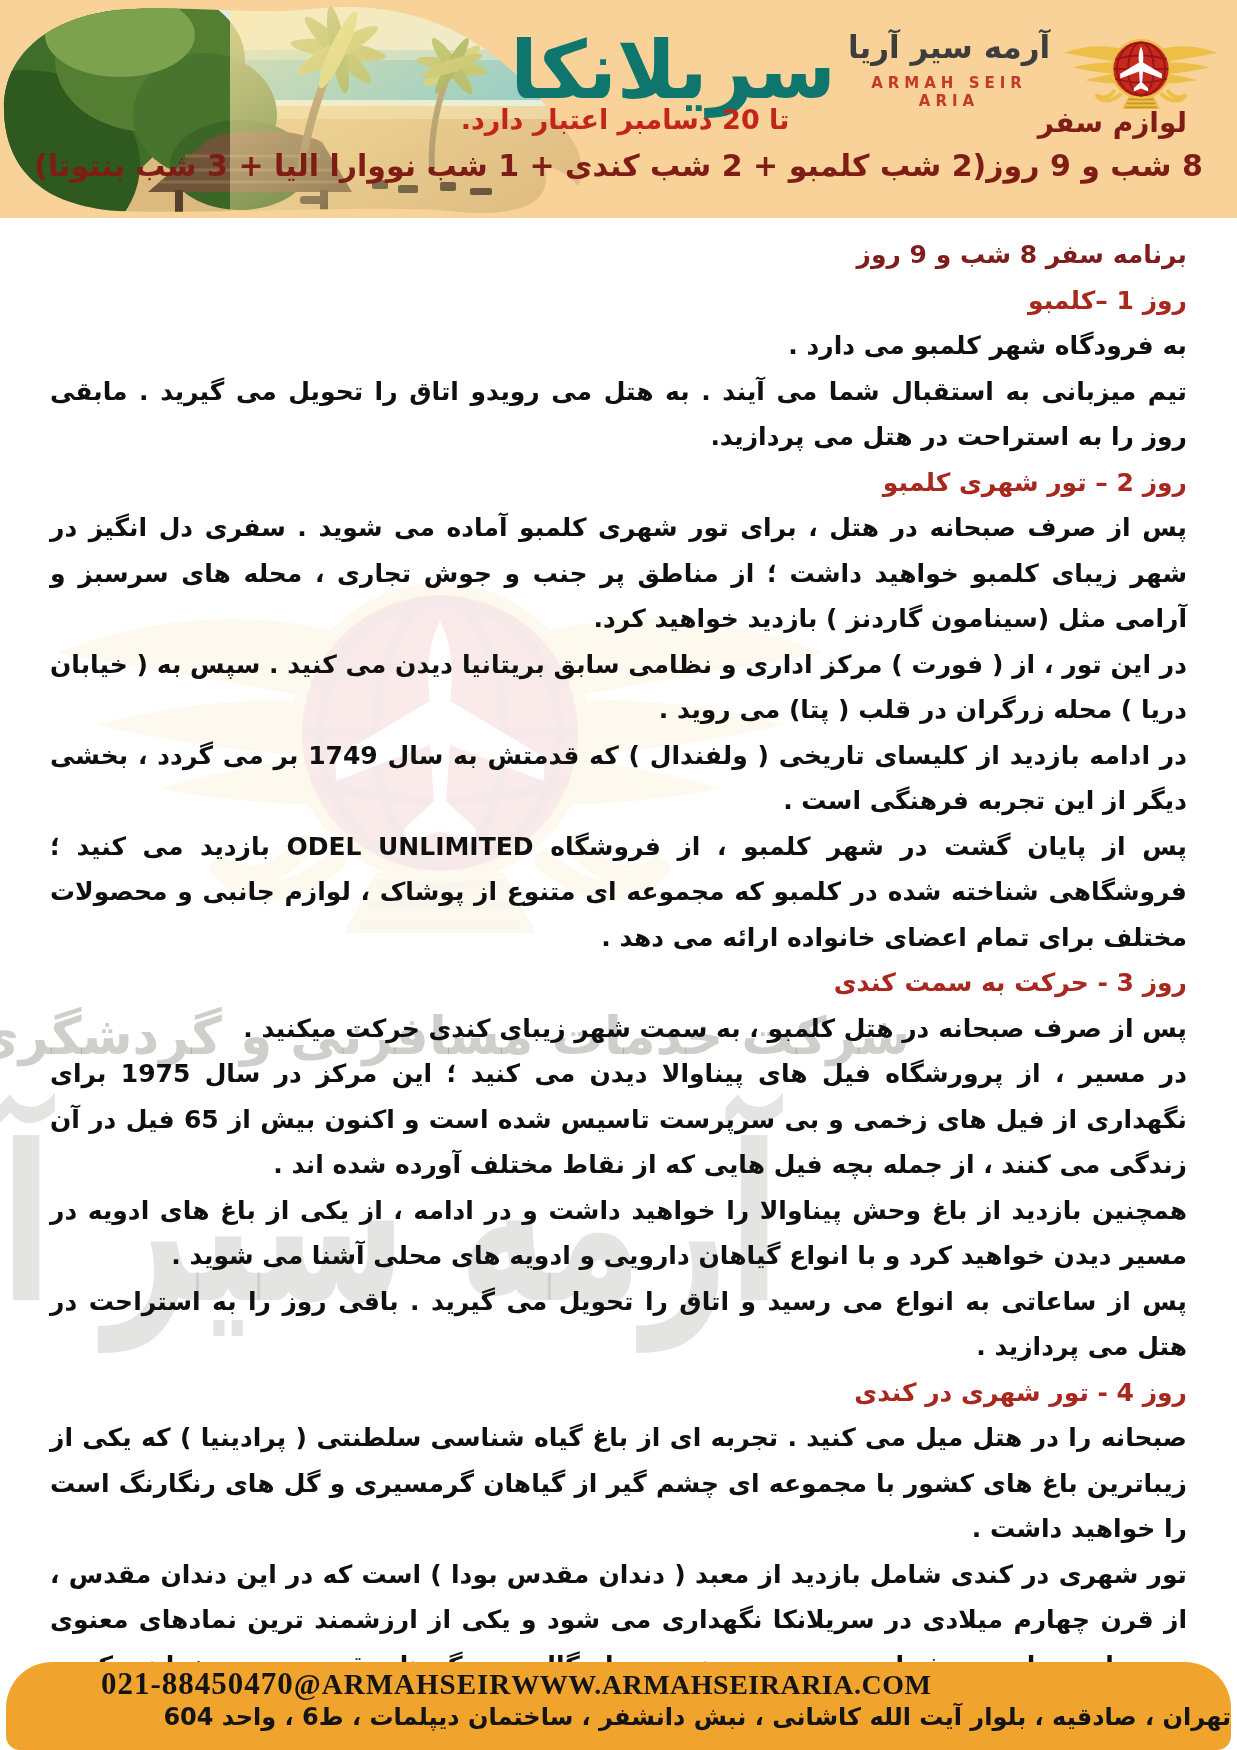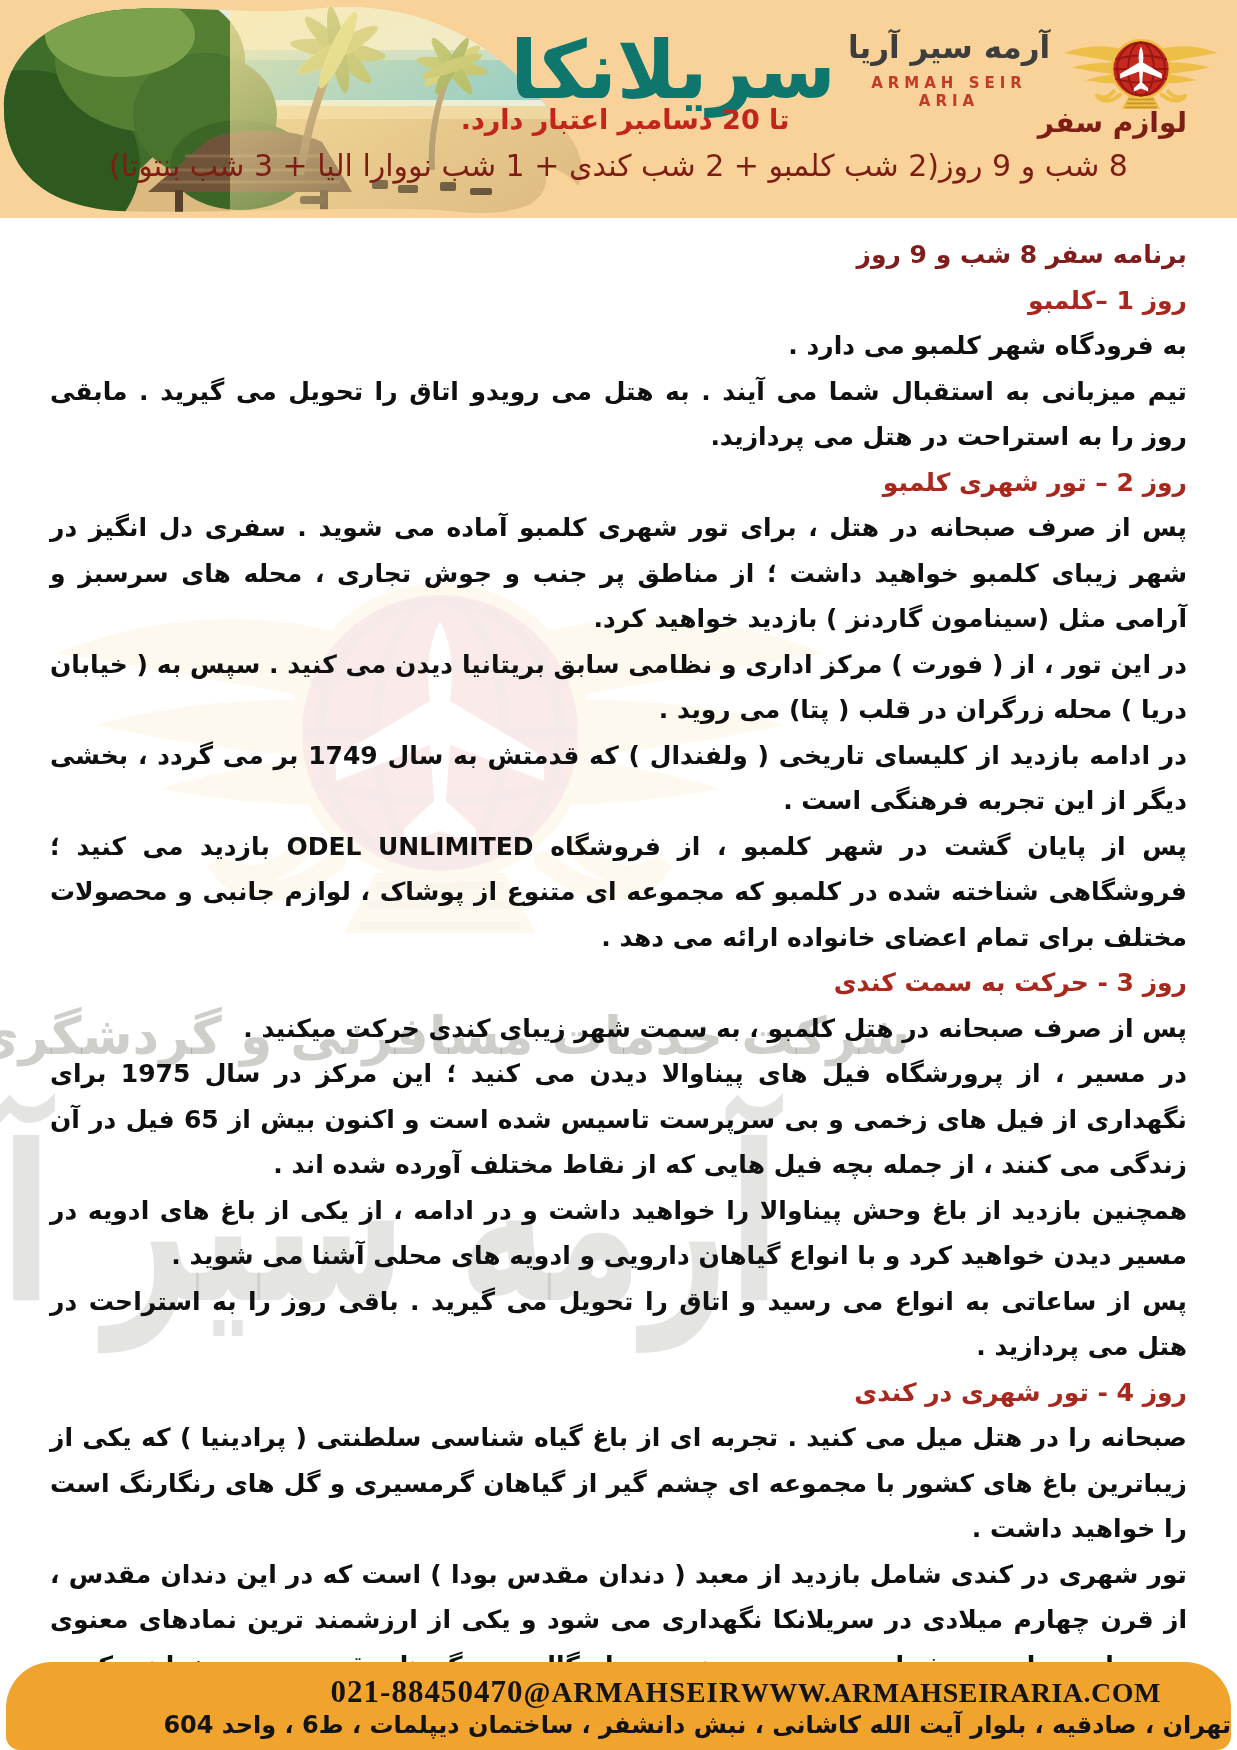--- a/index.html
+++ b/index.html
@@ -29,21 +29,21 @@
   .validity{
     position:absolute; top:104px; left:400px; width:450px;
     text-align:center; font-size:27px; font-weight:bold; color:#c3251d; direction:rtl;
   }
   .program-label{
     position:absolute; top:106px; right:50px;
     font-size:28px; font-weight:bold; color:#7e1d15; direction:rtl;
   }
   .duration-line{
     position:absolute; top:148px; left:8px; right:8px;
-    text-align:center; font-size:30px; font-weight:normal; color:#7e1d15; direction:rtl;
+    text-align:center; font-size:30px; font-weight:bold; color:#7e1d15; direction:rtl;
     white-space:nowrap;
   }
   
   .body-area{ position:absolute; top:218px; left:0; right:0; bottom:87px; overflow:hidden;}
   .wm-emblem{ position:absolute; top:275px; left:40px; width:800px; height:480px; opacity:.085; pointer-events:none;}
   .wm-line{
     position:absolute; top:788px; left:150px; width:760px;
     direction:rtl; text-align:center; font-size:52px; font-weight:bold;
     color:rgba(125,125,115,.38); letter-spacing:4px; pointer-events:none; white-space:nowrap;
   }
@@ -61,22 +61,22 @@
   .intro{ color:#7f1d1d; text-align:right;}
   .day-heading{ color:#a8281e; text-align:right;}
   .para{ }
   
   .footer-bar{
     position:absolute; left:6px; right:6px; bottom:0; height:88px;
     background:#f0a42e; border-radius:46px 46px 14px 14px;
     z-index:3;
   }
   .f-row{
-    display:flex; justify-content:flex-end; align-items:baseline;
-    padding:12px 70px 0 95px;
+    display:flex; justify-content:flex-start; align-items:baseline;
+    padding:4px 70px 0 95px;
     font-family:"Liberation Serif", serif; font-weight:bold; color:#141414;
   }
   .f-phone{ font-size:31px; letter-spacing:1px;}
   .f-insta{ font-size:29px; letter-spacing:1px;}
   .f-web{ font-size:28px; letter-spacing:.5px;}
   .f-address{
     margin-top:1px; direction:rtl;
     font-size:24px; font-weight:bold; color:#141414;
   }
   svg{ display:block;}

